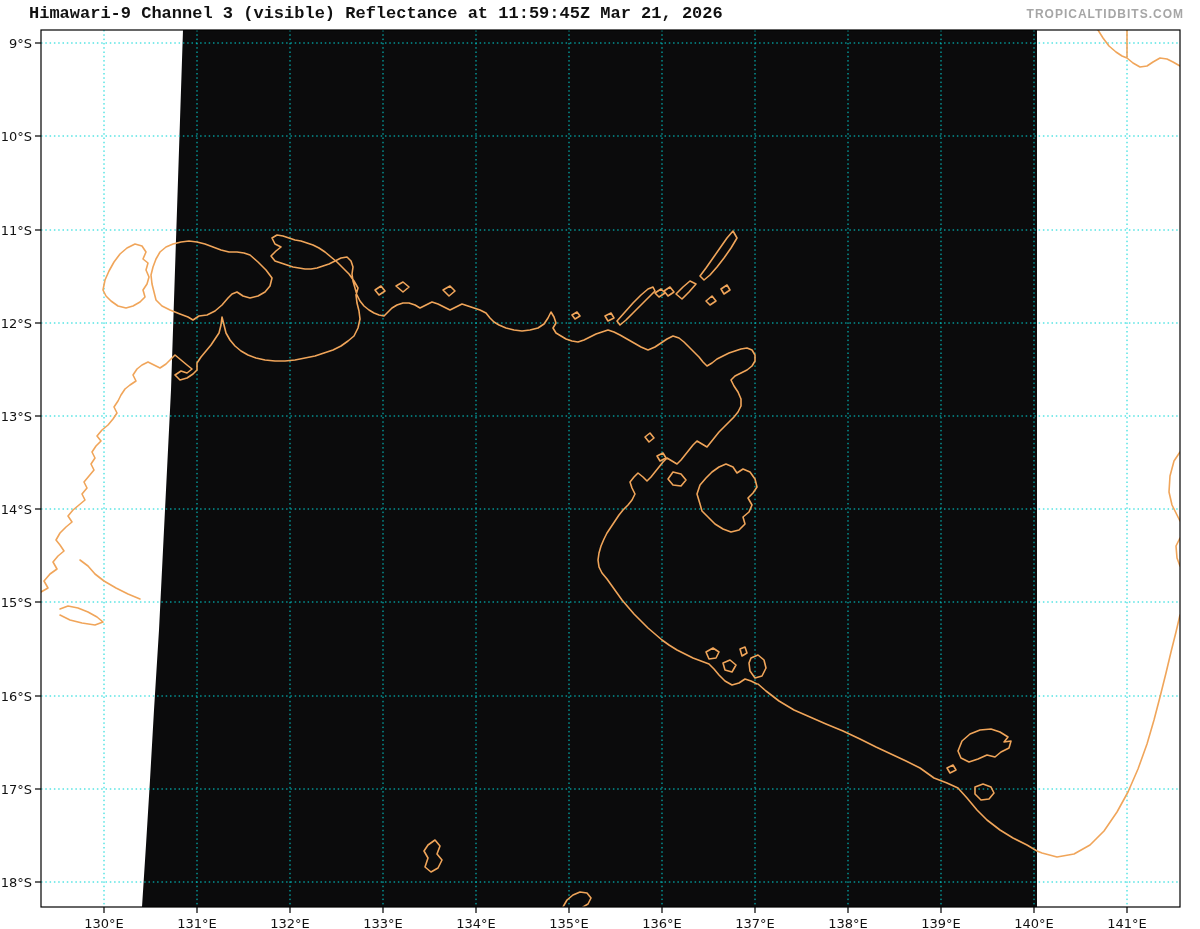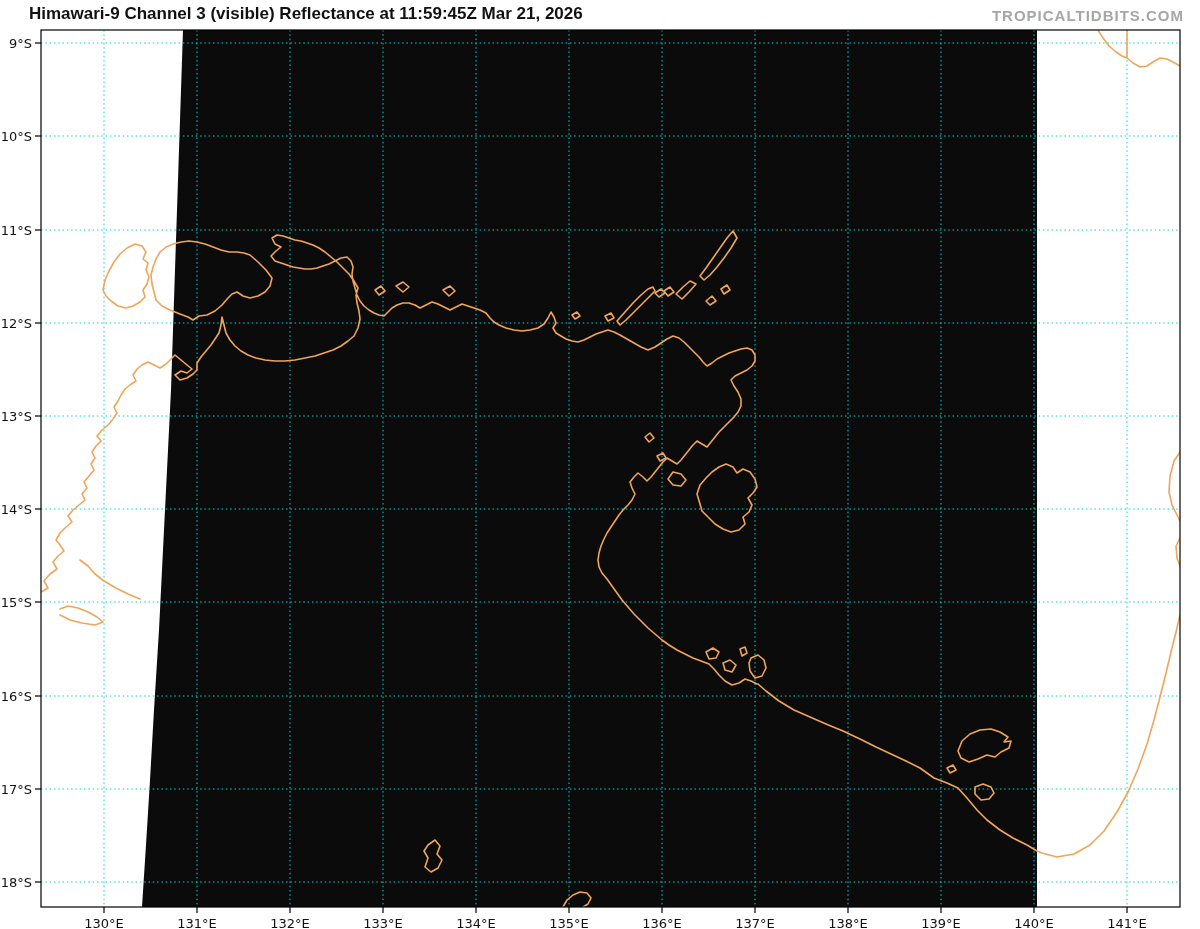--- a/index.html
+++ b/index.html
@@ -1,21 +1,21 @@
 <!DOCTYPE html>
 <html><head>
 <meta charset="utf-8">
 <style>
   html,body{margin:0;padding:0;background:#ffffff;}
   #app{position:relative;width:1200px;height:929px;background:#ffffff;overflow:hidden;
        font-family:"DejaVu Sans","Liberation Sans",sans-serif;}
   .header{position:absolute;left:0;top:0;width:1200px;height:30px;background:#ffffff;}
   .title{position:absolute;left:29px;top:4px;font-size:17px;font-weight:bold;color:#111;
-         font-family:Liberation Sans, sans-serif;}
-  .watermark{position:absolute;right:16px;top:7px;font-size:15px;font-weight:bold;color:#a6a6a6;
+         font-family:Liberation Mono, monospace;}
+  .watermark{position:absolute;right:16px;top:7px;font-size:12px;font-weight:bold;color:#a6a6a6;
              letter-spacing:1px;font-family:"Liberation Sans",sans-serif;}
   #map{position:absolute;left:0;top:0;}
   text.axlabel{font-family:"DejaVu Sans","Liberation Sans",sans-serif;font-size:13px;fill:#111;}
 </style>
 </head>
 <body>
 
 <div id="app">
   <div class="header">
     <div class="title">Himawari-9 Channel 3 (visible) Reflectance at 11:59:45Z Mar 21, 2026</div>

